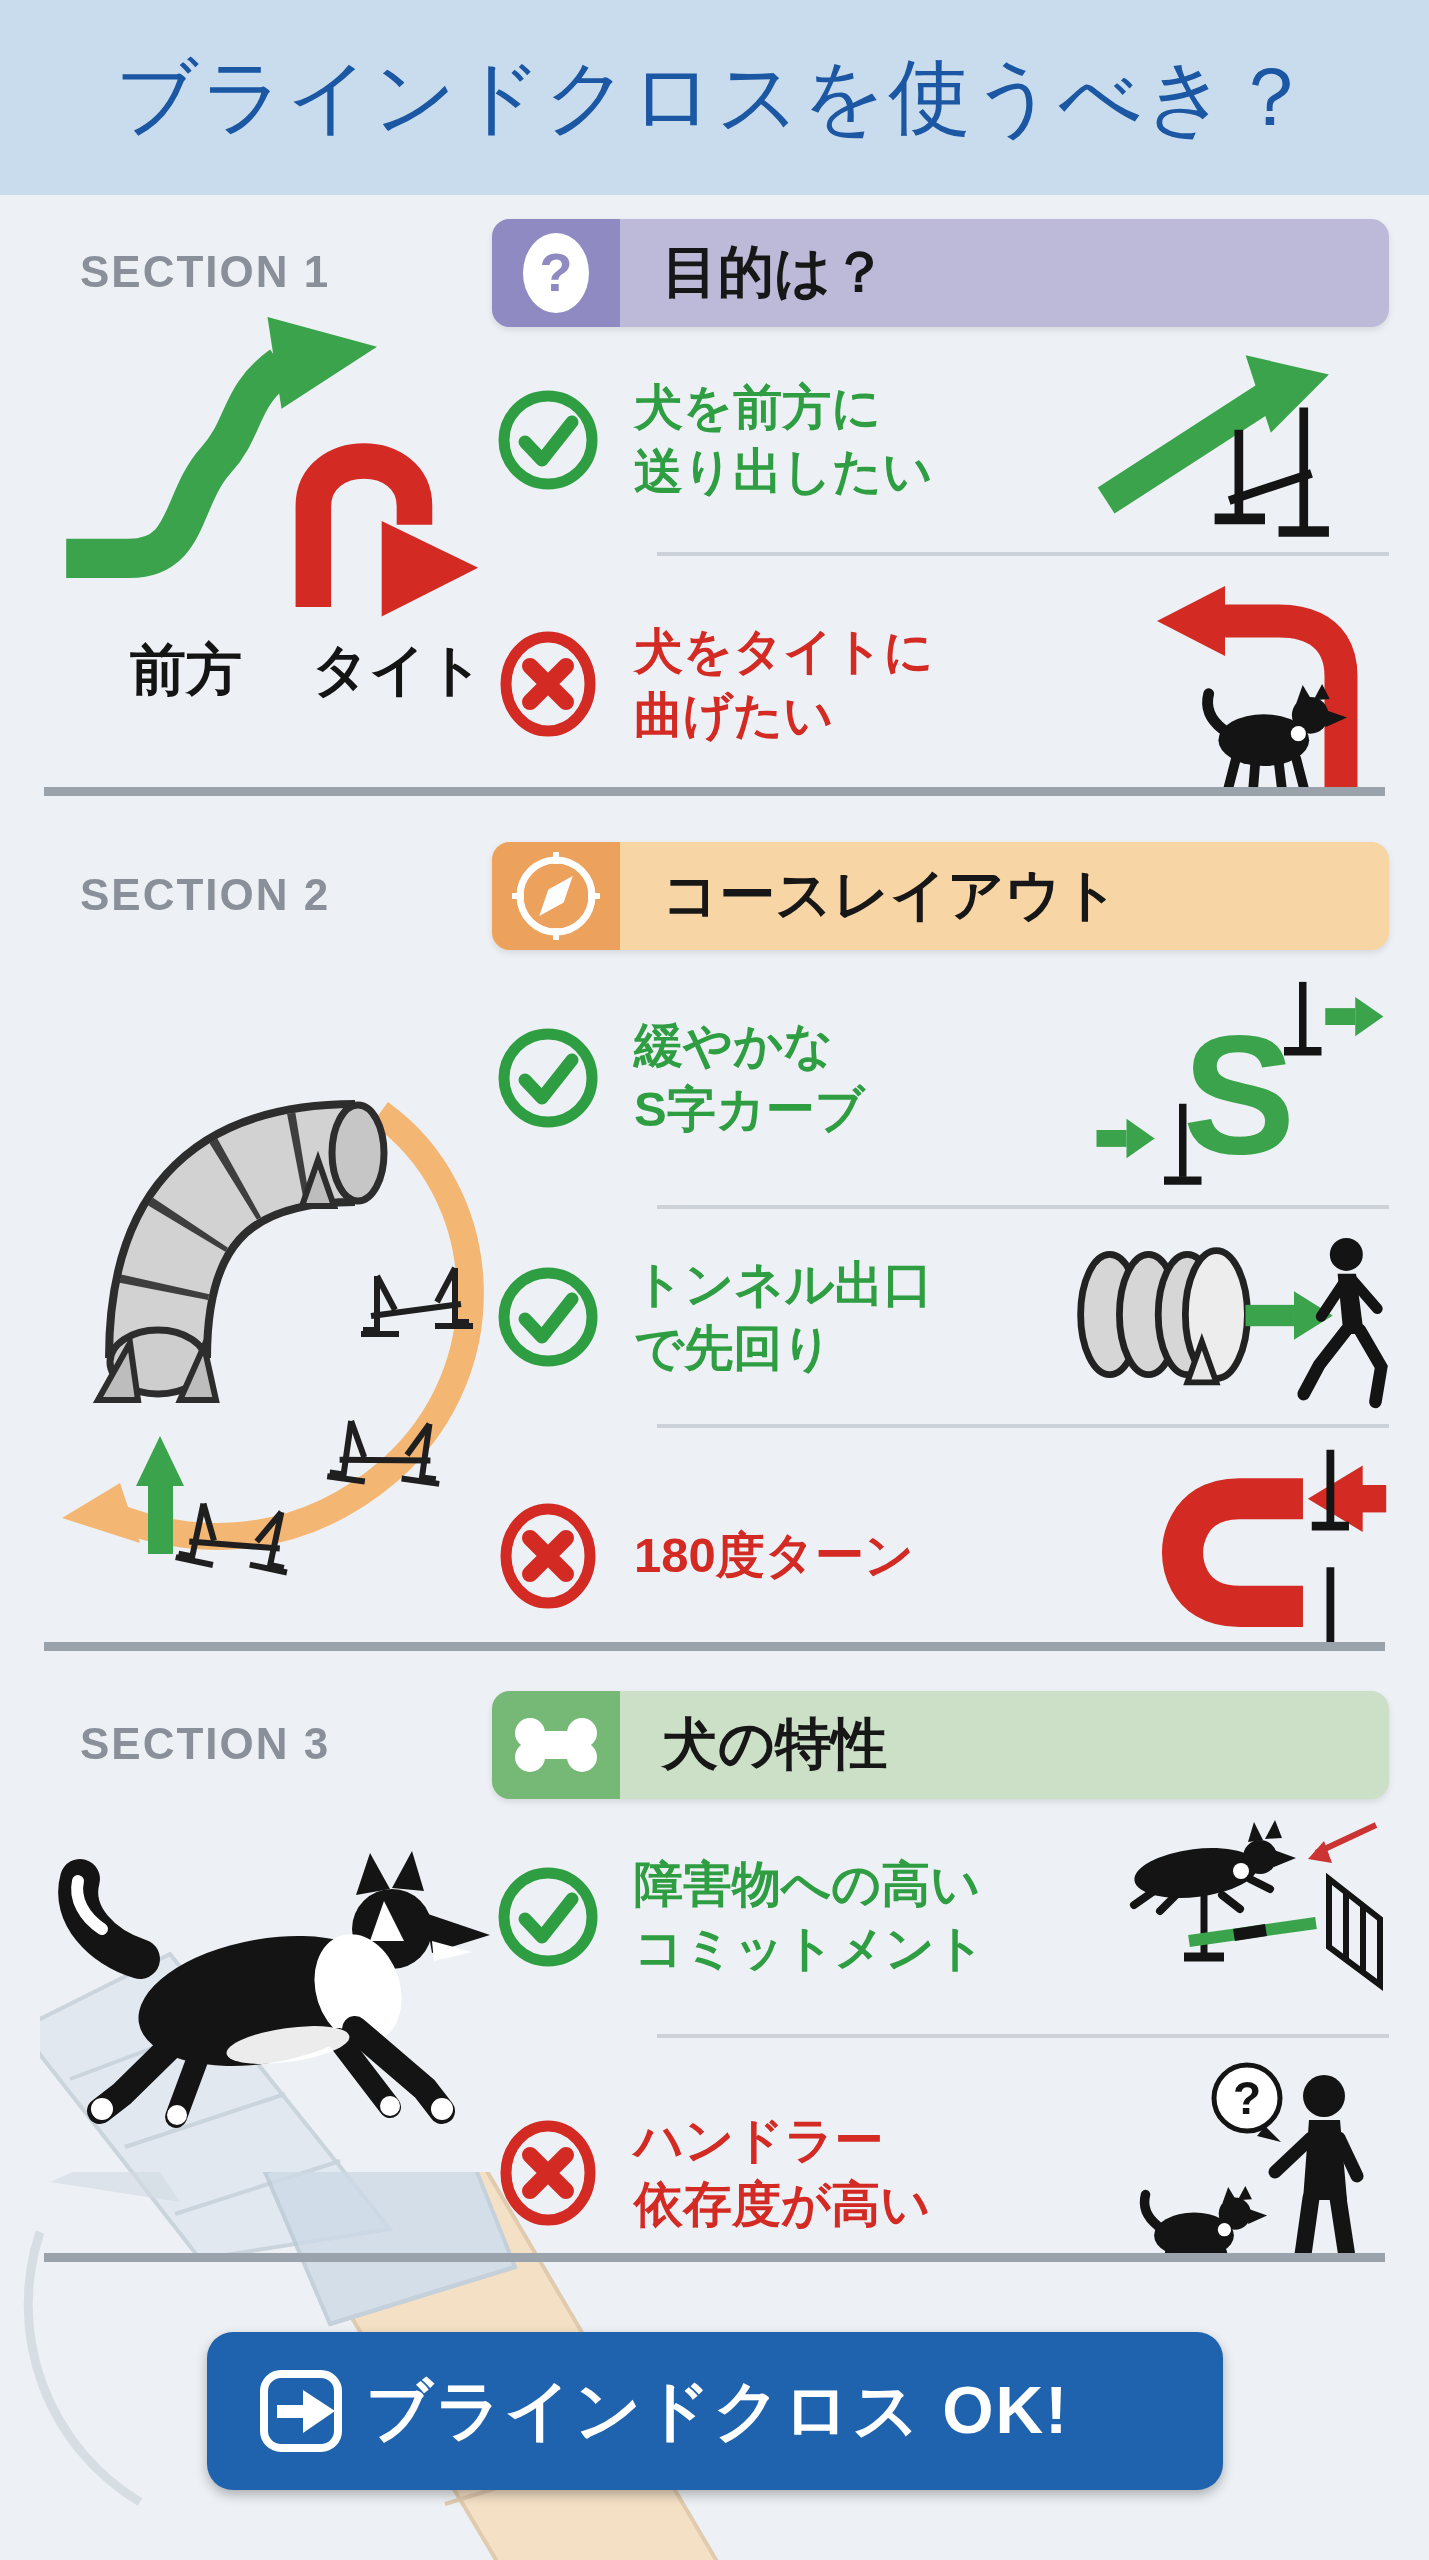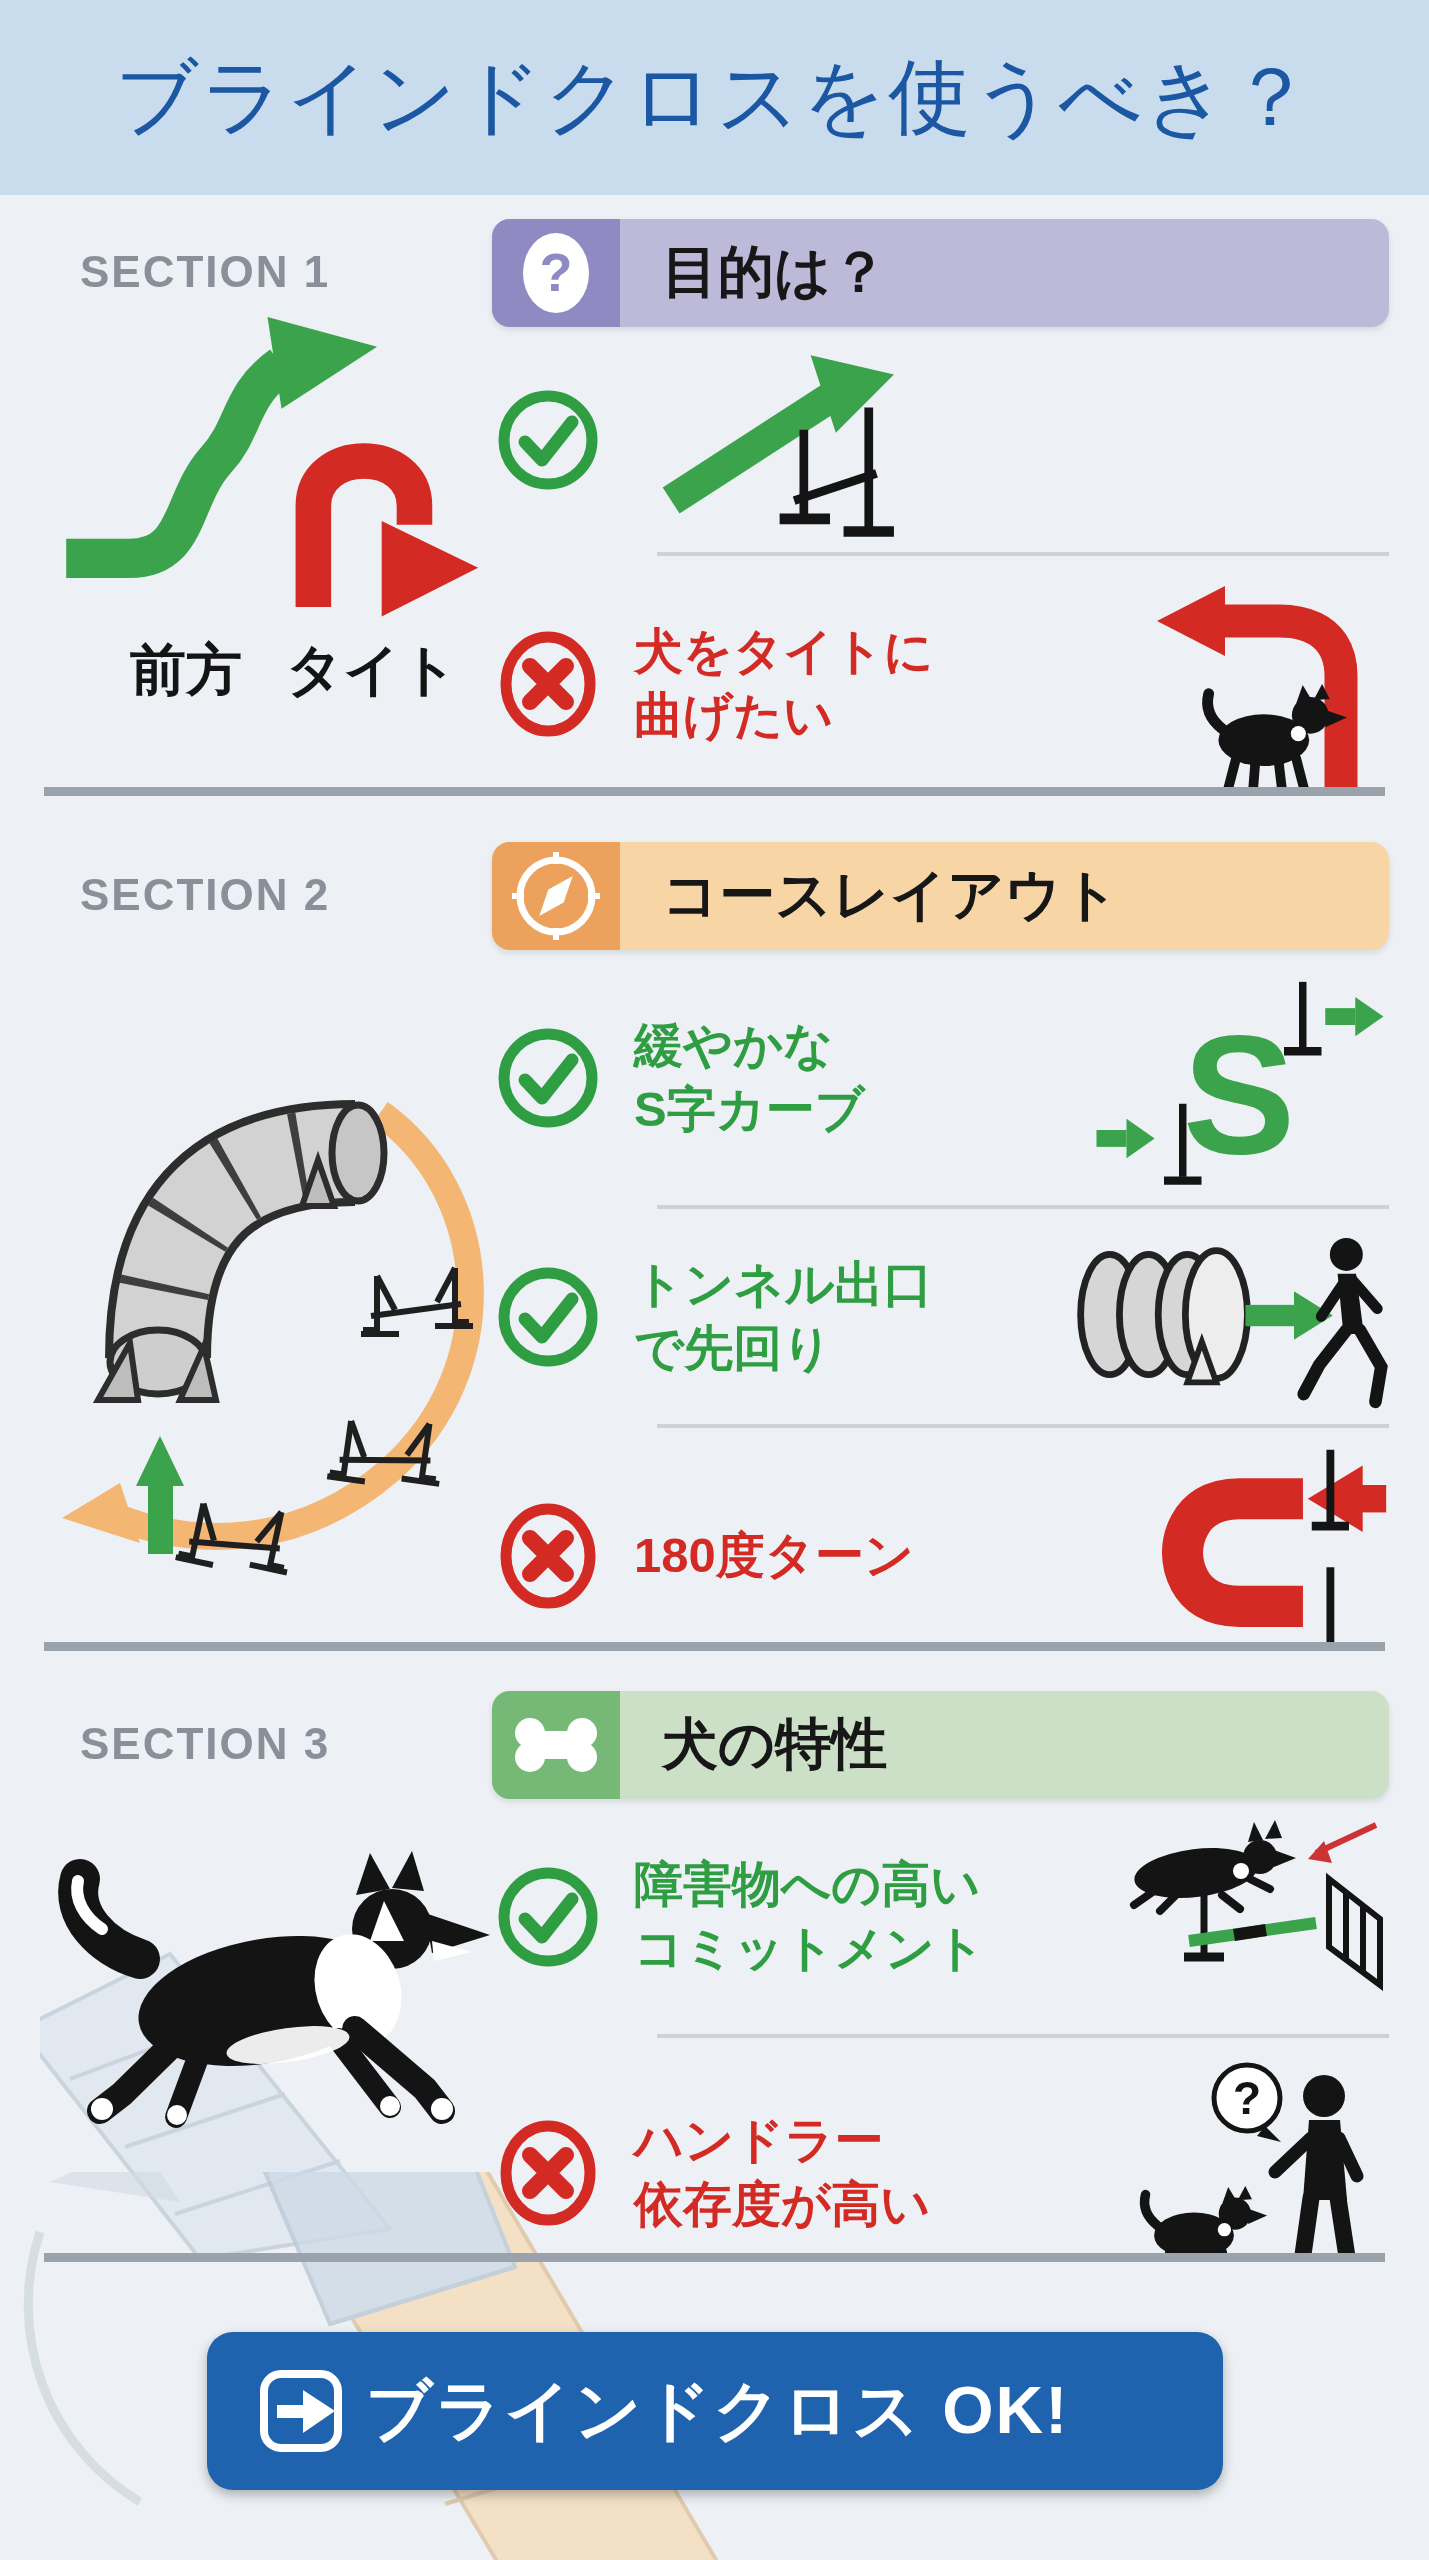--- a/index.html
+++ b/index.html
@@ -40,21 +40,21 @@
   .row{flex:1;display:flex;align-items:center;gap:30px;padding:10px 0}
   .vicon{width:112px;height:112px;flex:none}
   .rtext{flex:1;font-size:49px;font-weight:900;line-height:1.3;white-space:nowrap}
   .rtext.g{color:var(--green)} .rtext.r{color:var(--red)}
   .line:empty{display:none}
   .ricon{flex:none;width:320px;display:flex;justify-content:flex-end;align-items:center}
   .tdiv{height:4px;background:var(--divider_thin);margin-left:165px;flex:none}
 
   .sdiv{height:9px;background:var(--divider_thick);margin:0 44px;position:relative;z-index:3}
 
-  .arrow-labels{display:flex;gap:44px;margin:6px 0 0 90px;font-size:56px;font-weight:900;color:#141414}
+  .arrow-labels{display:flex;gap:70px;margin:6px 0 0 90px;font-size:56px;font-weight:900;color:#141414}
 
   .footer{height:298px;position:relative;display:flex;align-items:center;justify-content:center}
   .decor{position:absolute;left:10px;top:-90px;z-index:0;pointer-events:none}
   .ok-btn{
     position:relative;z-index:4;width:1016px;height:158px;background:var(--button_blue);
     border-radius:26px;display:flex;align-items:center;gap:19px;padding-left:48px;
     box-shadow:0 5px 12px rgba(0,0,0,.28);border:none;cursor:pointer
   }
   .ok-label{font-size:66px;font-weight:900;color:#ffffff;letter-spacing:2px;white-space:nowrap}
   svg{display:block}
@@ -127,20 +127,24 @@
             <text x="56" y="70" font-size="54" font-weight="900" fill="#8f8ac2" text-anchor="middle">?</text>
           </svg>
         </div>
         <div class="btitle">目的は？</div>
       </div>
       <div class="rows">
         <div class="row">
           <svg class="vicon" viewBox="0 0 112 112">
               <use href="#check-sym"></use>
             </svg>
+          <div class="rtext g">
+            <div class="line">犬を前方に</div>
+            <div class="line">送り出したい</div>
+          </div>
           <div class="ricon">
             <svg width="310" height="205" viewBox="0 0 320 210">
               <line x1="28" y1="168" x2="192" y2="62" stroke="#3aa34b" stroke-width="32"></line>
               <polygon points="172,18 198,98 258,38" fill="#3aa34b"></polygon>
               <g stroke="#141414" stroke-linecap="butt">
                 <line x1="165" y1="95" x2="165" y2="185" stroke-width="9"></line>
                 <line x1="140" y1="187" x2="192" y2="187" stroke-width="11"></line>
                 <line x1="232" y1="72" x2="232" y2="198" stroke-width="9"></line>
                 <line x1="206" y1="200" x2="258" y2="200" stroke-width="11"></line>
                 <line x1="155" y1="168" x2="240" y2="140" stroke-width="9"></line>

